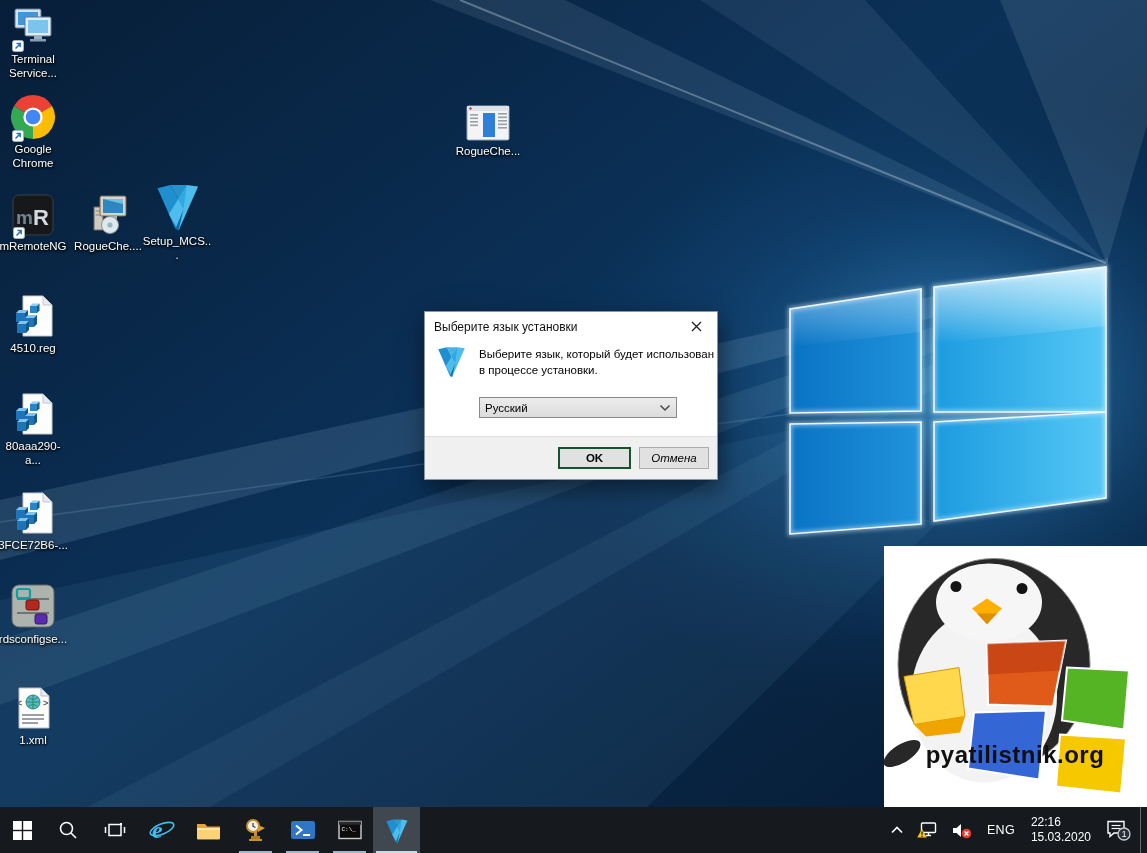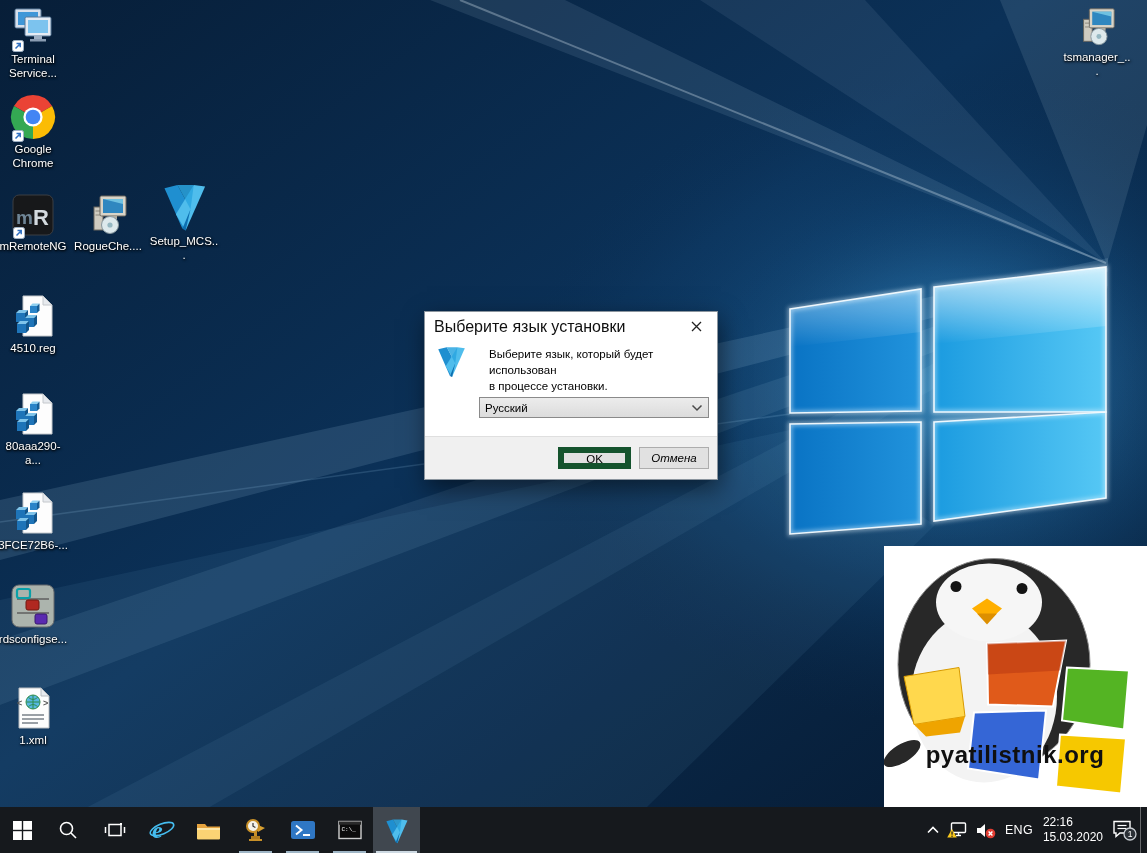--- a/index.html
+++ b/index.html
@@ -21,50 +21,50 @@
   
   .watermark { position:absolute; left:884px; top:546px; width:263px; height:296px; background:#ffffff; z-index:6;text-align:center; }
   .watermark svg { display:block; }
 
   
   .dialog {
     position:absolute; left:424px; top:311px; width:294px; height:169px; background:#fff;
     border:1px solid #8b959e; box-shadow:3px 8px 22px rgba(0,0,0,.5); z-index:20; box-sizing:border-box;
   }
   .dlg-titlebar { height:29px; display:flex; align-items:center; padding-left:9px; background:#fff; }
-  .dlg-title { font-size:16px; color:#101010; }
+  .dlg-title { font-size:12px; color:#101010; }
   .dlg-close { margin-left:auto; width:42px; height:29px; display:flex; align-items:center; justify-content:center; }
   .dlg-body { position:relative; height:96px; background:#fff; }
   .dlg-icon { position:absolute; left:9px; top:3px; }
-  .dlg-msg { position:absolute; left:54px; top:5px; font-size:11.5px; color:#000; line-height:1.4;margin-left:10px; }
+  .dlg-msg { position:absolute; left:54px; top:5px; font-size:11.5px; color:#000; line-height:1.4; }
   .combo {
-    position:absolute; left:54px; top:56px; width:230px; height:21px; box-sizing:border-box;
+    position:absolute; left:54px; top:56px; width:198px; height:21px; box-sizing:border-box;
     background:linear-gradient(#ececec,#dcdcdc); border:1px solid #8a8a8a;
     display:flex; align-items:center; padding:0 5px; font-size:11.5px; color:#000;
   }
   .combo .chev { margin-left:auto; }
   .dlg-footer { position:absolute; left:0; right:0; bottom:0; height:42px; background:#f0f0f0; border-top:1px solid #dfdfdf; }
   .btn {
     position:absolute; top:10px; height:22px; width:73px; background:#e1e1e1; border:1px solid #adadad;
     font-size:11.5px; font-family:inherit; color:#000; padding:0; box-sizing:border-box;
   }
-  .btn.default { left:133px; border:6px solid #14532d; }
+  .btn.default { left:133px; border:2px solid #14532d;font-weight:bold; }
   .btn.cancel  { left:214px; width:70px;font-style:italic; }
 
   
   .taskbar {
     position:absolute; left:0; right:0; bottom:0; height:46px; background:#16191d;
     display:flex; align-items:stretch; z-index:50;
   }
   .tile { width:47px; display:flex; align-items:center; justify-content:center; position:relative; flex:0 0 auto; }
   .tile.start { width:44px; }
   .tile.running::after { content:""; position:absolute; bottom:0; left:7px; right:7px; height:2px; background:#9fb6c6; }
   .tile.active { background:#40474f; }
   .tile.active::after { left:3px; right:3px; background:#cdd9e2; }
-  .tray { margin-left:auto; display:flex; align-items:center; color:#fff; }
+  .tray { margin-left:auto; display:flex; align-items:center; gap:6px; color:#fff; }
   .tray-item { display:flex; align-items:center; justify-content:center; padding:0 3px; height:100%; }
   .tray-lang { font-size:12.5px; letter-spacing:.3px; padding:0 5px; }
   .tray-clock { font-size:12px; text-align:left; line-height:1.28; padding:0 5px; }
   .show-desktop { width:6px; height:100%; border-left:1px solid rgba(255,255,255,.35); }
 </style>
 </head>
 <body>
 
 <div id="screen">
 
@@ -193,21 +193,21 @@
         <rect x="18" y="8" width="20" height="14" fill="#2f87c0"></rect>
         <path d="M18,8 l20,5 v-5 z" fill="#7fd0e8" opacity="0.8"></path>
         <rect x="24" y="25" width="8" height="3" fill="#b0aca0"></rect>
         <circle cx="25" cy="34" r="8.5" fill="#dde9ec" stroke="#88979e"></circle>
         <circle cx="25" cy="34" r="2.6" fill="#96b8c2"></circle>
       </svg>
     </div>
     <div class="di-label">RogueChe....</div>
   </div>
 
-  <div class="di" style="left:149px;top:184px">
+  <div class="di" style="left:142px;top:184px">
     <div class="di-glyph">
       <svg width="52" height="52" viewBox="0 0 64 64">
         <path d="M8,10 L30,60 L40,36 L24,6 Z" fill="#1f8fd0"></path>
         <path d="M58,8 L34,62 L22,42 L44,6 Z" fill="#4fbdec"></path>
         <path d="M30,60 L34,62 L40,36 Z" fill="#0d6fb0"></path>
         <path d="M24,6 L40,36 L44,6 Z" fill="#2aa6e0" opacity="0.85"></path>
       </svg>
     </div>
     <div class="di-label">Setup_MCS...</div>
   </div>
@@ -308,37 +308,43 @@
         <text x="6" y="21" font-size="9" font-weight="bold" fill="#555">&lt;</text>
         <text x="32" y="21" font-size="9" font-weight="bold" fill="#555">&gt;</text>
         <rect x="11" y="29" width="22" height="2" fill="#9aa0a6"></rect>
         <rect x="11" y="33" width="22" height="2" fill="#9aa0a6"></rect>
         <rect x="11" y="37" width="16" height="2" fill="#9aa0a6"></rect>
       </svg>
     </div>
     <div class="di-label">1.xml</div>
   </div>
 
-
-  <div class="di" style="left:1062px;top:0px">
-    <div class="di-glyph">
-      <svg width="44" height="44" viewBox="0 0 46 46">
-        <rect x="9" y="16" width="9" height="23" fill="#cfcbc0" stroke="#6a675f"></rect>
-        <line x1="10.5" y1="20" x2="16.5" y2="20" stroke="#8a867c"></line>
-        <line x1="10.5" y1="24" x2="16.5" y2="24" stroke="#8a867c"></line>
-        <rect x="15" y="5" width="26" height="20" rx="1.5" fill="#d8d4c8" stroke="#6a675f"></rect>
-        <rect x="18" y="8" width="20" height="14" fill="#2f87c0"></rect>
-        <path d="M18,8 l20,5 v-5 z" fill="#7fd0e8" opacity="0.8"></path>
-        <rect x="24" y="25" width="8" height="3" fill="#b0aca0"></rect>
-        <circle cx="25" cy="34" r="8.5" fill="#dde9ec" stroke="#88979e"></circle>
-        <circle cx="25" cy="34" r="2.6" fill="#96b8c2"></circle>
-      </svg>
-    </div>
-    <div class="di-label">tsmanager_...</div>
-  </div>
+  <div class="di" style="left:453px;top:94px">
+    <div class="di-glyph">
+      <svg width="46" height="38" viewBox="0 0 46 38">
+        <rect x="2" y="2" width="42" height="34" rx="1.5" fill="#f4f4f4" stroke="#8fa6bc"></rect>
+        <rect x="2" y="2" width="42" height="5" fill="#dfe3e8"></rect>
+        <circle cx="5.5" cy="4.5" r="1.2" fill="#c0392b"></circle>
+        <rect x="18" y="9" width="12" height="24" fill="#2f7fd6"></rect>
+        <g fill="#9aa0a6">
+          <rect x="5" y="10" width="8" height="1.6"></rect>
+            <rect x="5" y="13.5" width="8" height="1.6"></rect>
+            <rect x="5" y="17" width="8" height="1.6"></rect>
+            <rect x="5" y="20.5" width="8" height="1.6"></rect>
+          <rect x="33" y="9" width="9" height="1.6"></rect>
+            <rect x="33" y="12.5" width="9" height="1.6"></rect>
+            <rect x="33" y="16" width="9" height="1.6"></rect>
+            <rect x="33" y="19.5" width="9" height="1.6"></rect>
+            <rect x="33" y="23" width="9" height="1.6"></rect>
+        </g>
+      </svg>
+    </div>
+    <div class="di-label">RogueChe...</div>
+  </div>
+
 
   <div class="watermark">
     <svg width="263" height="261" viewBox="0 0 263 260">
       <ellipse cx="110" cy="118" rx="96" ry="106" fill="#282828" stroke="#8a8a8a"></ellipse>
       <ellipse cx="18" cy="207" rx="21" ry="9" fill="#282828" transform="rotate(-32 18 207)"></ellipse>
       <ellipse cx="100" cy="150" rx="73" ry="86" fill="#f3f3f3"></ellipse>
       <ellipse cx="105" cy="56" rx="53" ry="39" fill="#f6f6f6"></ellipse>
       <circle cx="72" cy="40" r="5.5" fill="#141414"></circle>
       <circle cx="138" cy="42" r="5.5" fill="#141414"></circle>
       <polygon points="88,62 103,52 118,62 103,76" fill="#ffaf00"></polygon>

